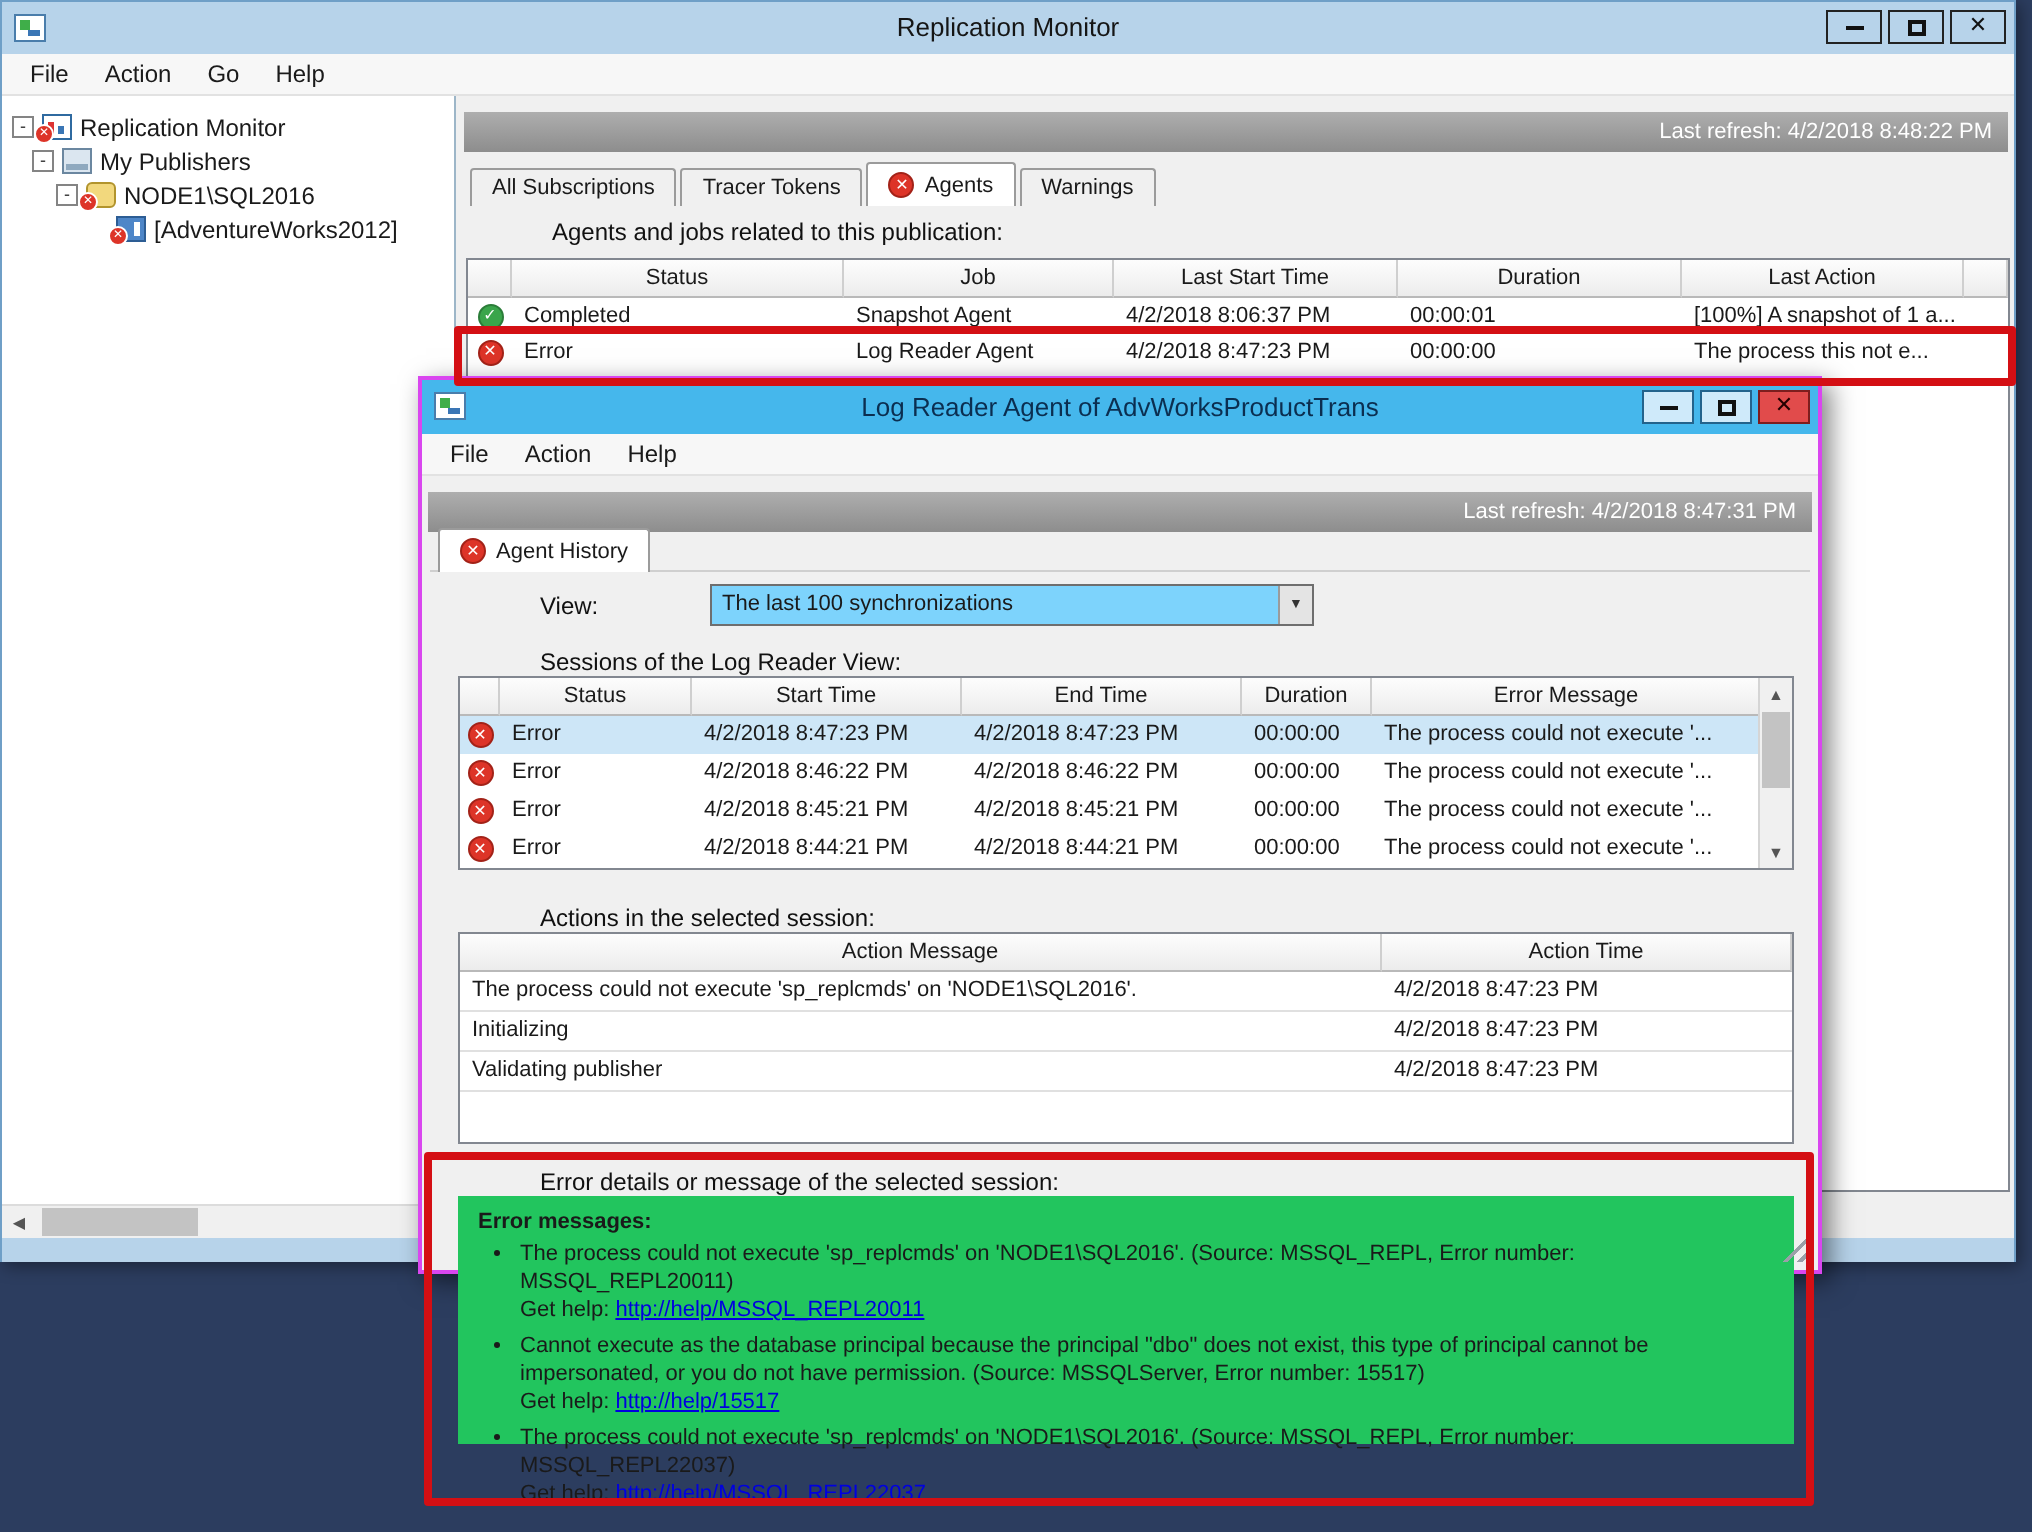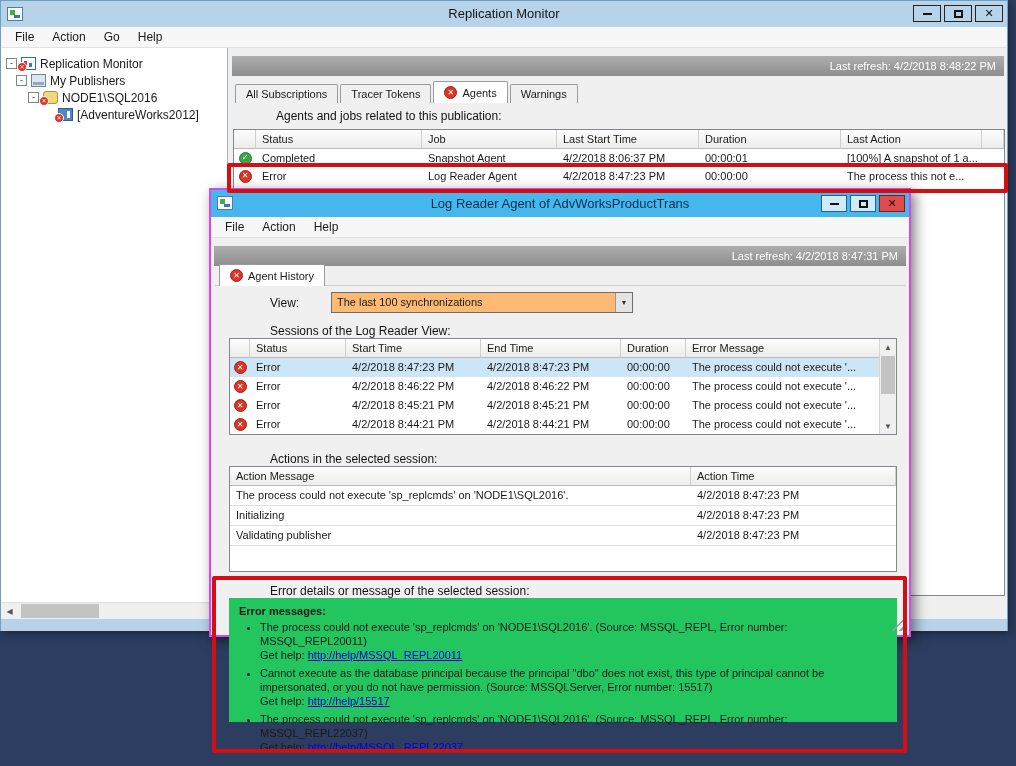--- a/index.html
+++ b/index.html
@@ -88,21 +88,21 @@
   .tab.active { background:#fff; height:22px; position:relative; z-index:2; }
   .caption { position:absolute; font-size:12px; color:#111; white-space:nowrap;margin-left:39px; }
   #agents-caption { left:8px; top:61px; }
 
   .listview { position:absolute; background:#fff; border:1px solid #828790; }
   #agents-list { left:4px; top:81px; width:772px; height:467px; }
   .agents-grid { display:grid; grid-template-columns:22px 166px 135px 142px 142px 141px 1fr; }
   .hc { height:19px; line-height:18px; font-size:11px; padding:0 6px;
         background:linear-gradient(#fdfdfd,#ececec);
         border-right:1px solid #cfcfcf; border-bottom:1px solid #b9b9b9;
-        white-space:nowrap; overflow:hidden; }
+        white-space:nowrap; overflow:hidden;text-align:center; }
   .bc { line-height:18px; font-size:11px; padding:0 6px; white-space:nowrap; overflow:hidden; }
   .icell { display:flex; align-items:center; justify-content:center; padding:0; }
   .lrow { height:18px; }
   .sess-row { height:19px; }
   .sess-row.selected { background:#cde6f7; }
 
   
   #dlg { left:209px; top:188px; width:702px; height:449px; border:2px solid #d946ef;
          box-shadow:4px 4px 12px rgba(0,0,0,.5); z-index:5; }
   #dlg .titlebar { height:27px; background:#45b7ec; }
@@ -112,22 +112,22 @@
   .wbtn-d { width:26px; height:17px; display:flex; align-items:center; justify-content:center;
             background:#cfeafa; border:1px solid #23638c; }
   .wbtn-d.close { background:#e14b4b; border-color:#7e1d1d; }
   .wbtn-d.close .g-close { color:#240000; }
   #dlg .menubar { top:27px; height:21px; }
   #dlg-refresh { left:3px; top:56px; width:692px; }
   #dlg-tab { left:8px; top:74px; }
   .tab-baseline { position:absolute; left:4px; right:4px; top:95px; border-top:1px solid #cfcfcf; }
 
   #view-label { left:20px; top:106px; }
-  .combo { position:absolute; left:120px; top:102px; width:302px; height:21px;
-           background:#fdba74; border:1px solid #6e6e6e; display:flex; }
+  .combo { position:absolute; left:144px; top:102px; width:302px; height:21px;
+           background:#7dd3fc; border:1px solid #6e6e6e; display:flex; }
   .combo-text { flex:1; font-size:11px; line-height:19px; padding-left:5px;
                 white-space:nowrap; overflow:hidden; }
   .combo-arrow { width:17px; background:#e4e4e4; border-left:1px solid #9a9a9a;
                  display:flex; align-items:center; justify-content:center;
                  font-size:7px; color:#333; }
 
   #sessions-caption { left:20px; top:134px; }
   #sessions-list { left:18px; top:148px; width:668px; height:97px; }
   .sess-grid { display:grid; grid-template-columns:20px 96px 135px 140px 65px 1fr; width:651px; }
   .vscroll { position:absolute; right:0; top:0; bottom:0; width:17px; background:#f0f0f0;

